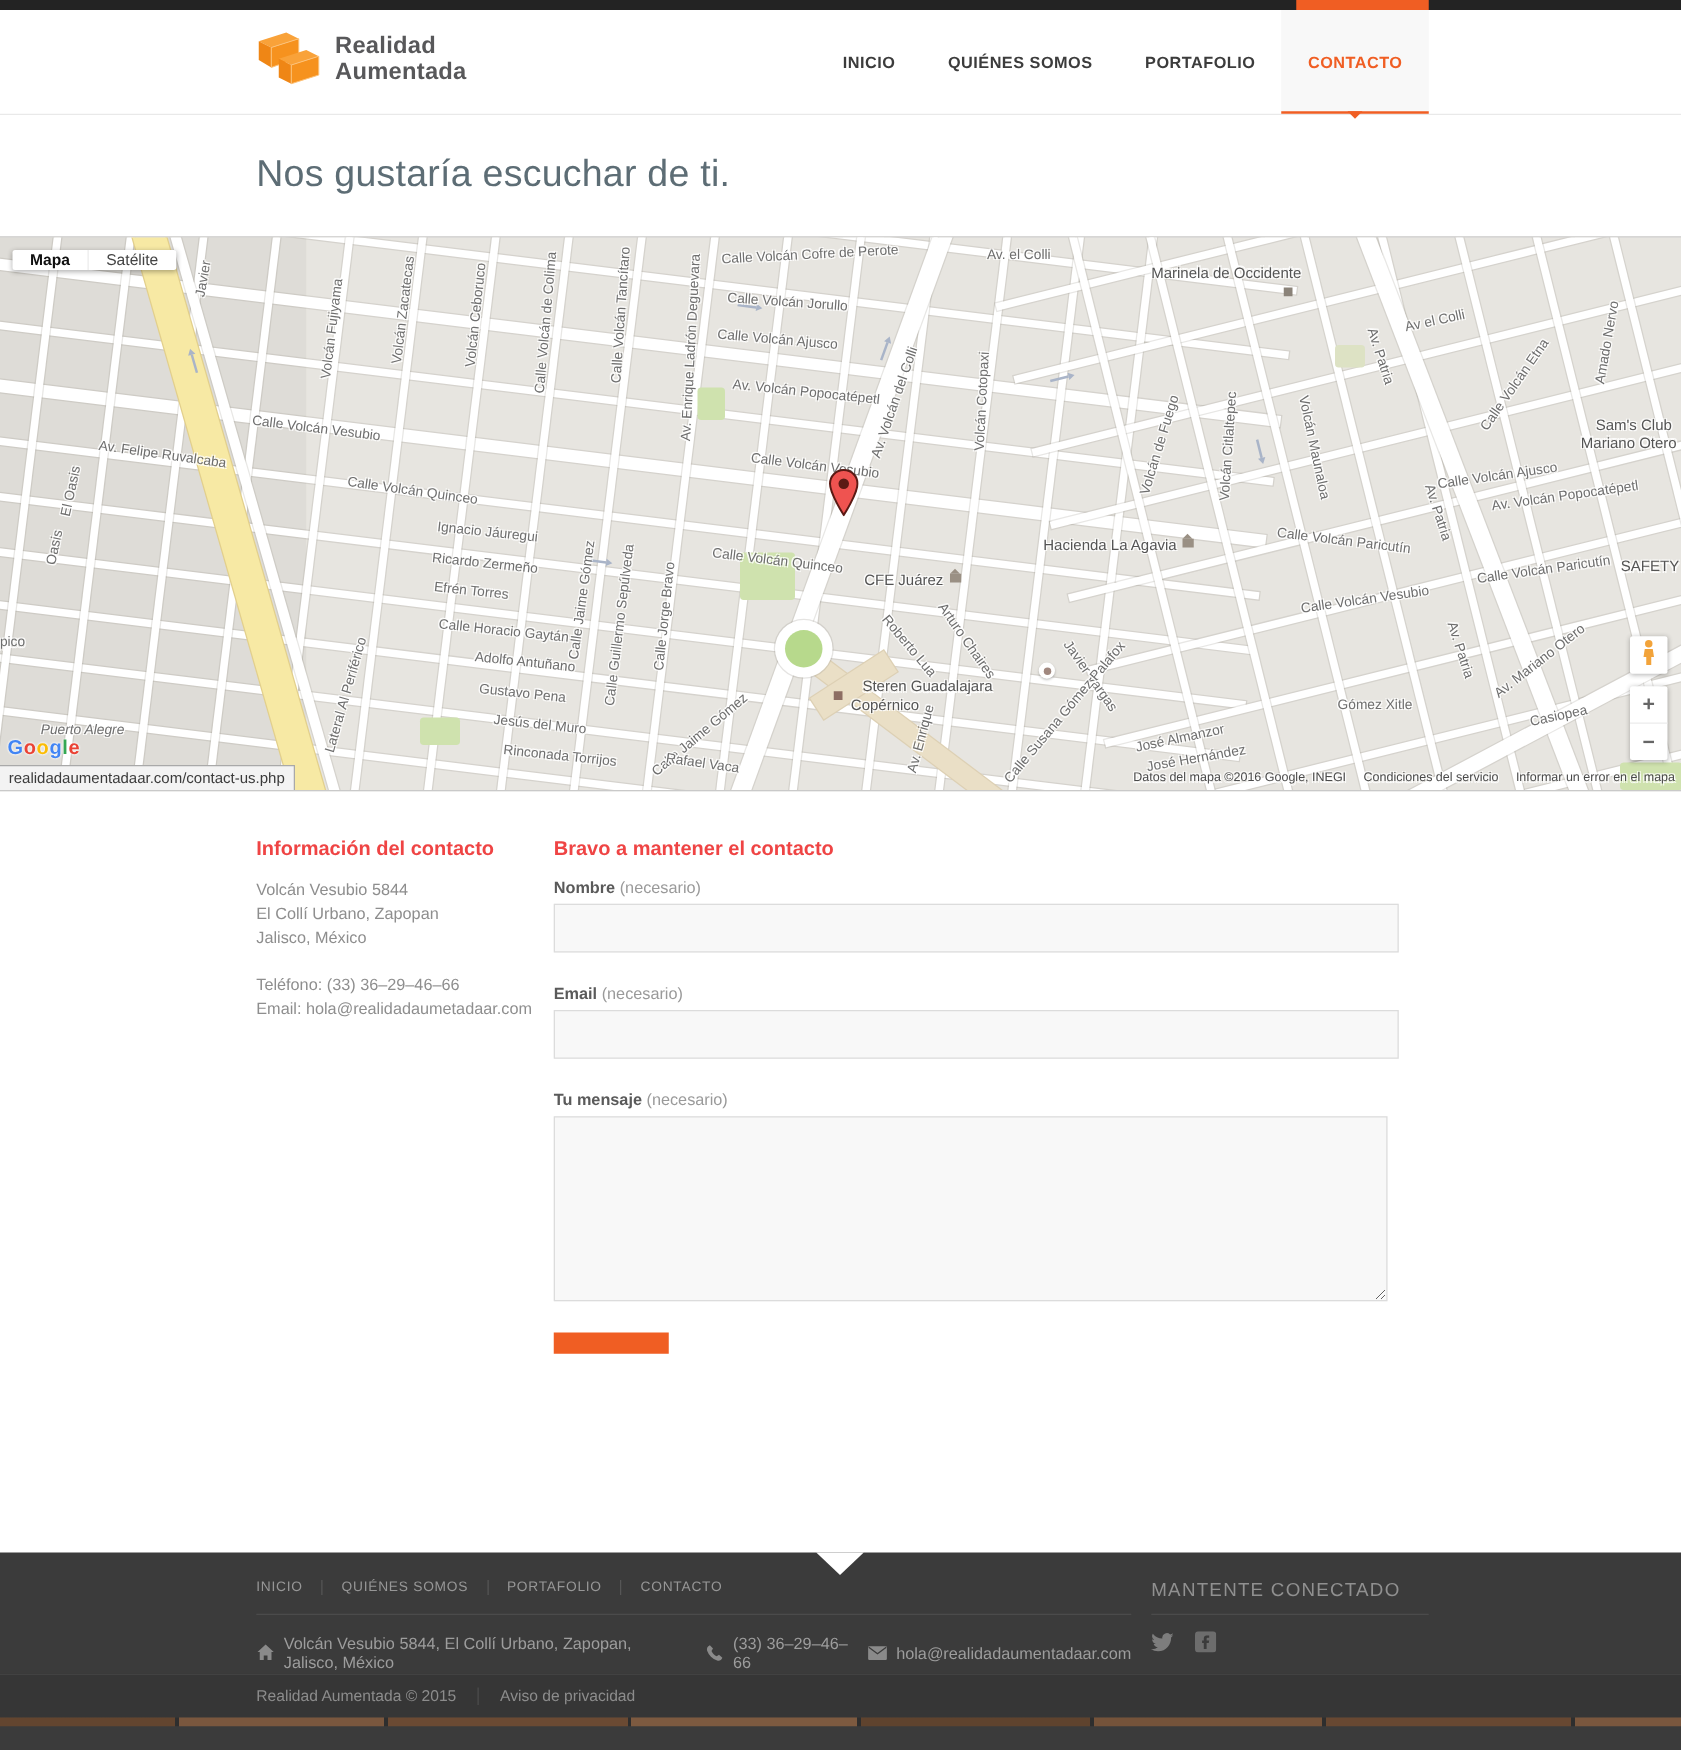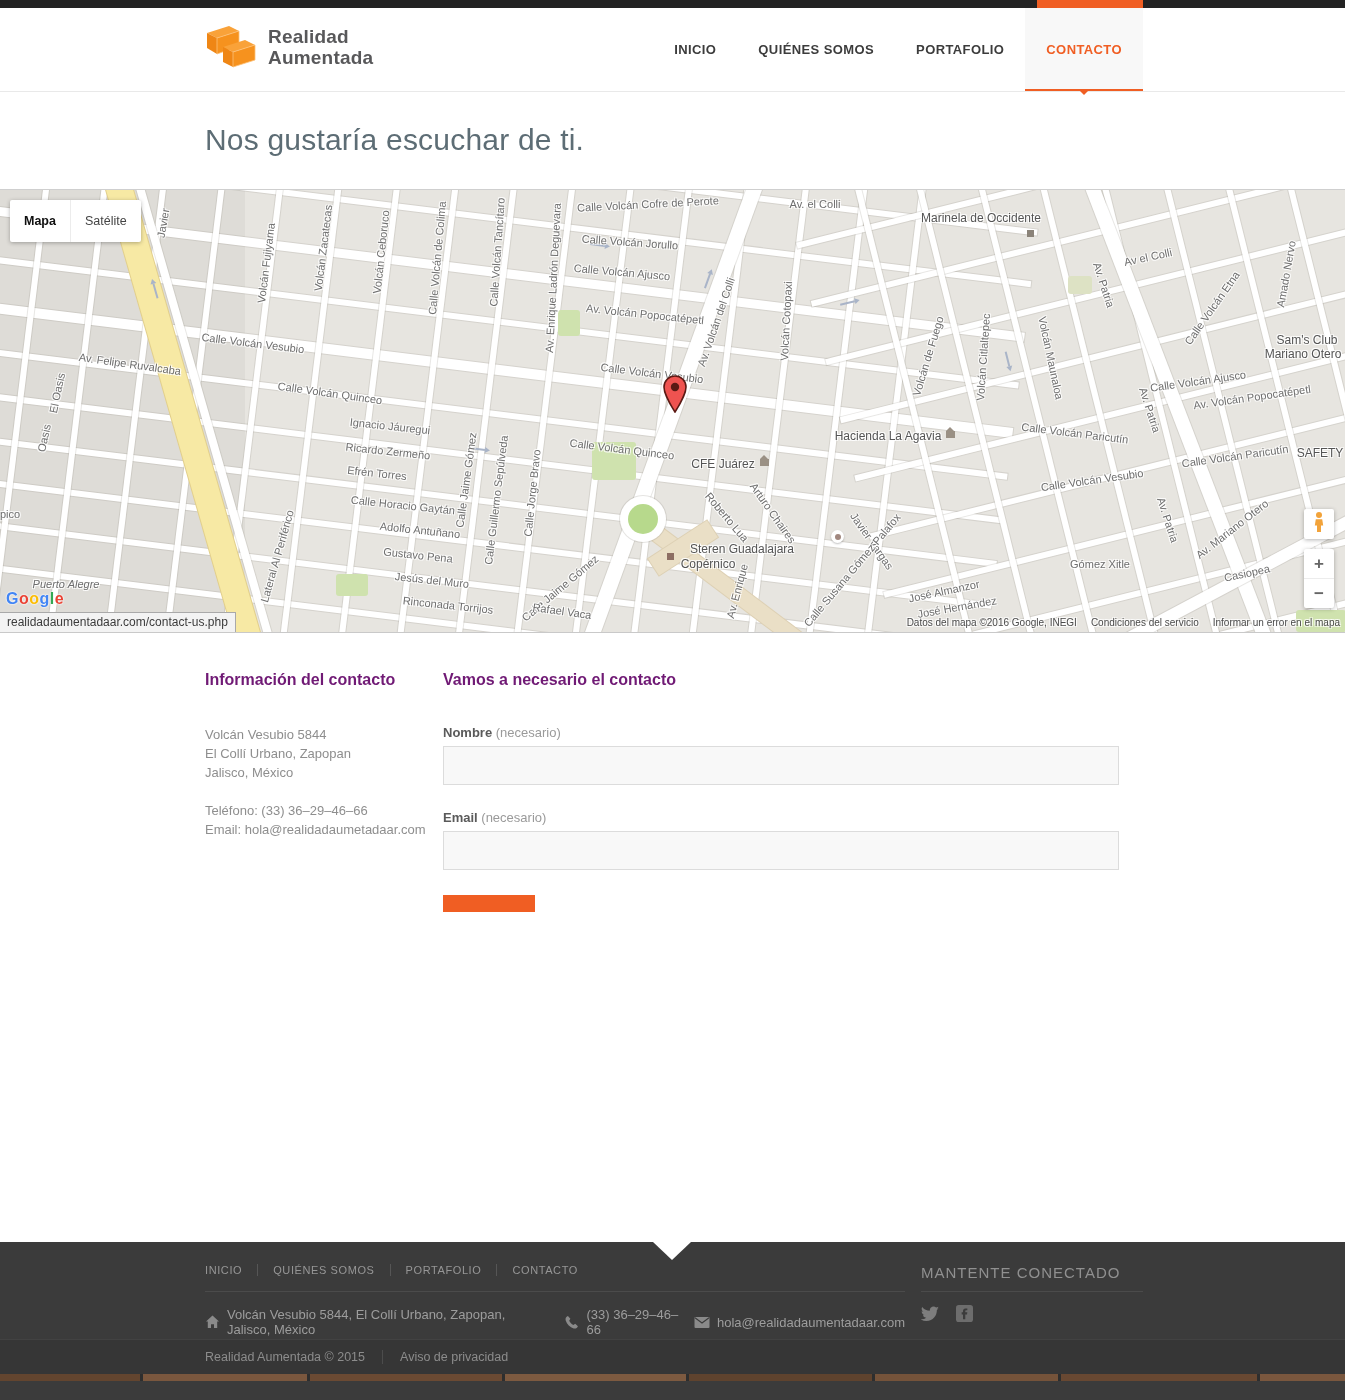--- a/index.html
+++ b/index.html
@@ -40,37 +40,37 @@
   .poi-land::before{content:"";position:absolute;left:0;top:-4px;border-left:4.5px solid transparent;border-right:4.5px solid transparent;border-bottom:4px solid #9a9084}
   .poi-circle{position:absolute;width:13px;height:13px;background:#fff;border-radius:50%;z-index:4;box-shadow:0 1px 2px rgba(0,0,0,.25)}
   .poi-circle::after{content:"";position:absolute;left:3.5px;top:3.5px;width:6px;height:6px;border-radius:50%;background:#a1887f}
   .arr{position:absolute;width:15px;height:2px;background:#a9b4c8;z-index:3}
   .arr::after{content:"";position:absolute;right:-5px;top:-2.5px;border-left:5px solid #a9b4c8;border-top:3.5px solid transparent;border-bottom:3.5px solid transparent}
   .map-label{position:absolute;font-size:11px;color:#6e6e6e;white-space:nowrap;z-index:5;
     text-shadow:-1px -1px 0 rgba(255,255,255,.85),1px -1px 0 rgba(255,255,255,.85),-1px 1px 0 rgba(255,255,255,.85),1px 1px 0 rgba(255,255,255,.85)}
   .map-label.poi{color:#545454;font-size:12px}
   .marker{position:absolute;left:663px;top:185px;z-index:7}
   .mapctl{position:absolute;left:10px;top:10px;display:flex;background:#fff;border-radius:2px;box-shadow:0 1px 4px rgba(0,0,0,.3);z-index:10;overflow:hidden}
-  .mapctl .btn{padding:14px 14px;font-size:12.5px;color:#444;cursor:pointer}
+  .mapctl .btn{padding:1px 14px;font-size:12.5px;color:#444;cursor:pointer}
   .mapctl .btn.sel{font-weight:700;color:#0f0f0f;border-right:1px solid #ececec}
   .pegbox{position:absolute;right:11px;top:319px;width:30px;height:30px;background:#fff;border-radius:2px;box-shadow:0 1px 4px rgba(0,0,0,.3);z-index:10;display:flex;align-items:center;justify-content:center;cursor:pointer}
   .zoombox{position:absolute;right:11px;top:359px;width:30px;height:59px;background:#fff;border-radius:2px;box-shadow:0 1px 4px rgba(0,0,0,.3);z-index:10}
   .zoombox .zbtn{width:30px;height:29px;display:flex;align-items:center;justify-content:center;font-size:17px;font-weight:700;color:#666;cursor:pointer}
   .zoombox .zbtn:first-child{border-bottom:1px solid #ececec}
   .attrib{position:absolute;right:5px;bottom:4px;z-index:9;display:flex;gap:14px;font-size:10px;color:#4a4a4a;
     text-shadow:-1px -1px 0 rgba(255,255,255,.8),1px -1px 0 rgba(255,255,255,.8),-1px 1px 0 rgba(255,255,255,.8),1px 1px 0 rgba(255,255,255,.8)}
   .attrib a{color:#4a4a4a;text-decoration:none;cursor:pointer}
   .gglogo{position:absolute;left:6px;top:400px;z-index:6;font-size:16px;font-weight:700;letter-spacing:.5px;
     text-shadow:0 0 2px #fff,0 0 2px #fff}
   .statusbar{position:absolute;left:0;bottom:0;z-index:11;background:#f3f3f3;border:1px solid #a9a9a9;border-left:none;border-bottom:none;padding:2px 7px 3px;font-size:12px;color:#3b3b3b}
 
   
   .content{display:flex;padding:38px 0 0 205px;box-sizing:border-box;height:609px}
   .col-info{width:238px}
-  h3{margin:0 0 36px;font-size:16px;font-weight:700;color:#701a75}
+  h3{margin:0 0 13px;font-size:16px;font-weight:700;color:#ef4444}
   .addr{font-size:13px;color:#8e8e8e;line-height:19px;margin:0 0 19px}
   .col-form{flex:1}
   .f-field{margin-bottom:25px}
   .f-label{display:block;font-size:13px;color:#5a5a5a;font-weight:700;margin-bottom:6px}
   .req{font-weight:400;color:#9a9a9a}
   .tinput{display:block;width:658px;height:37px;background:#f8f8f8;border:1px solid #dcdcdc;font-family:"Liberation Sans",sans-serif;font-size:14px;color:#444;padding:0 8px;outline:none}
   .tarea{display:block;width:649px;height:130px;background:#f8f8f8;border:1px solid #dcdcdc;font-family:"Liberation Sans",sans-serif;font-size:14px;color:#444;padding:8px;outline:none;resize:both}
   .send-btn{display:block;width:92px;height:17px;background:#f05e23;border:none;margin-top:19px;cursor:pointer}
 
   
@@ -334,35 +334,42 @@
       <span>El Collí Urbano, Zapopan</span><br>
       <span>Jalisco, México</span>
     </p>
     <p class="addr">
       <span>Teléfono: (33) 36–29–46–66</span><br>
       <span>Email: hola@realidadaumetadaar.com</span>
     </p>
   </div>
 
   <div class="col-form">
-    <h3>Vamos a necesario el contacto</h3>
+    <h3>Bravo a mantener el contacto</h3>
     <form>
       <div class="f-field">
         <label class="f-label">
           <span>Nombre</span>
           <span class="req">(necesario)</span>
         </label>
         <input class="tinput" type="text" style="">
       </div>
       <div class="f-field">
         <label class="f-label">
           <span>Email</span>
           <span class="req">(necesario)</span>
         </label>
         <input class="tinput" type="text" style="">
+      </div>
+      <div class="f-field">
+        <label class="f-label">
+          <span>Tu mensaje</span>
+          <span class="req">(necesario)</span>
+        </label>
+        <textarea class="tarea" style=""></textarea>
       </div>
       <button class="send-btn" type="submit"></button>
     </form>
   </div>
 </div>
 
 <footer>
   <div class="notch"></div>
   <div class="f-main">
     <div class="f-left">

